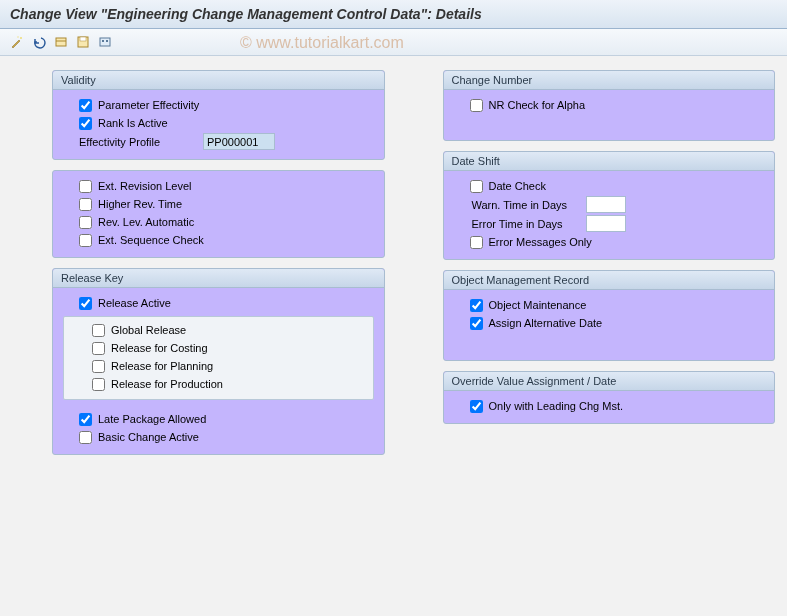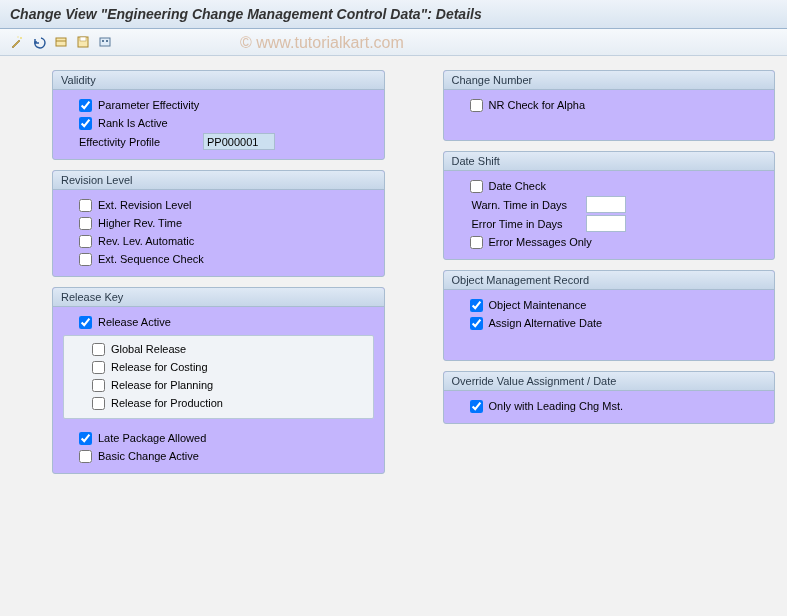--- a/index.html
+++ b/index.html
@@ -172,21 +172,20 @@
             <span>Rank Is Active</span>
           </div>
         <div class="row">
             <span class="row-label">Effectivity Profile</span>
             <input type="text" class="txt-input highlight" value="PP000001" style="">
           </div>
       </div>
     </div>
 
     <div class="group">
-      <div class="group-header">Revision Level</div>
       <div class="group-body">
         <div class="row">
             <input type="checkbox" class="chk" style="">
             <span>Ext. Revision Level</span>
           </div>
         <div class="row">
             <input type="checkbox" class="chk" style="">
             <span>Higher Rev. Time</span>
           </div>
         <div class="row">

